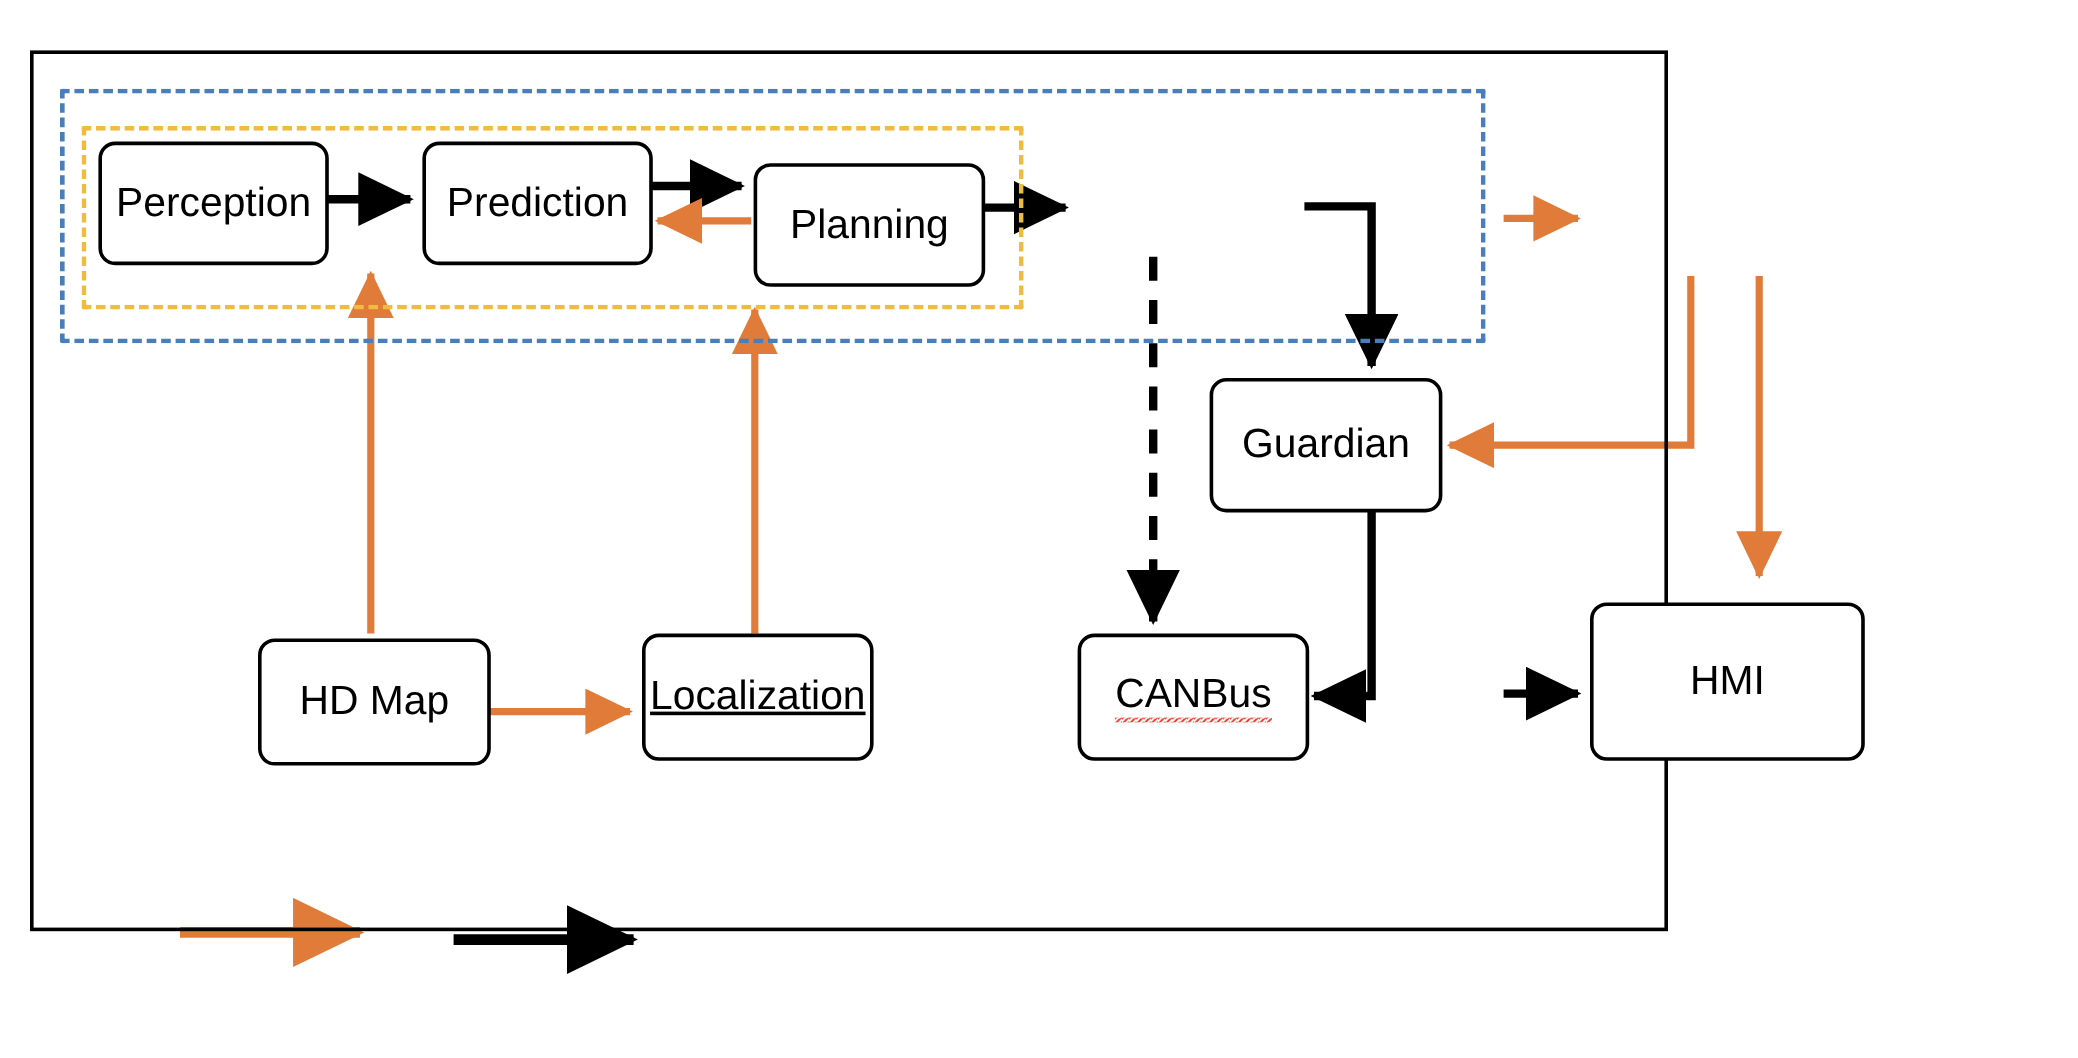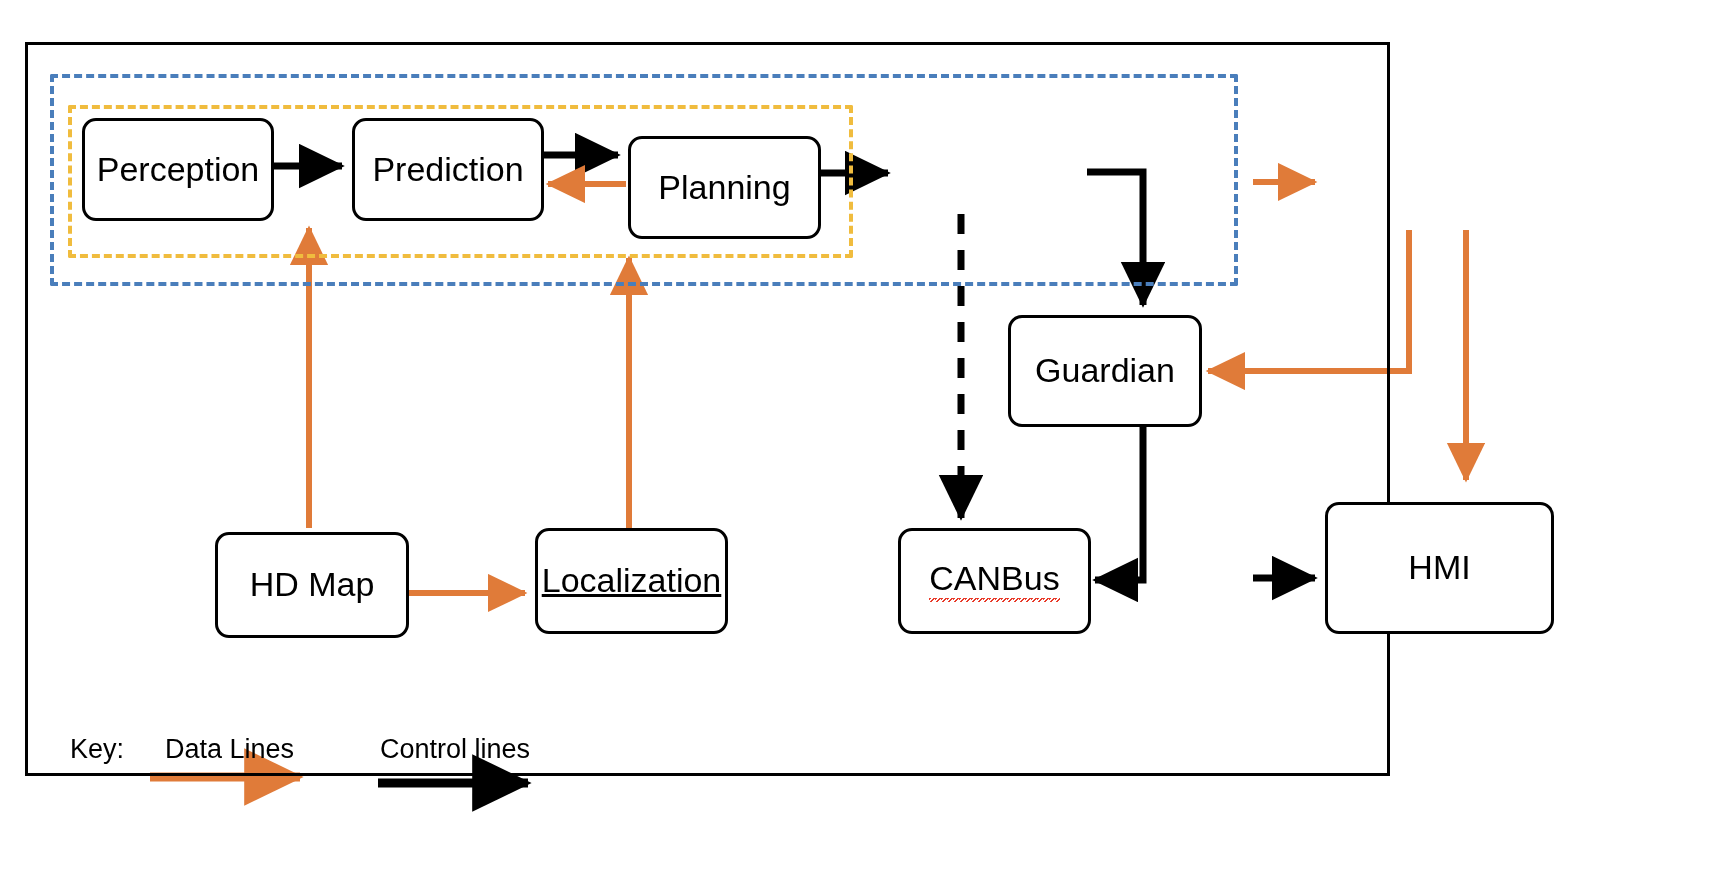--- a/index.html
+++ b/index.html
@@ -134,19 +134,14 @@
   </div>
 
   <div class="node" style="left:535px;top:528px;width:187px;height:100px;text-decoration:underline;">
     <span class="txt">Localization</span>
   </div>
 
   <div class="node" style="left:1325px;top:490px;width:223px;height:126px;margin-top:12px;">
     <span class="txt">HMI</span>
   </div>
 
-  <div class="keywrap">
-    <span class="keylabel" style="left:0px;top:12px;">Key:</span>
-    <span class="keylabel" style="left:95px;top:12px;">Data Lines</span>
-    <span class="keylabel" style="left:310px;top:12px;">Control lines</span>
-  </div>
 
 </div>
 
 </body></html>

